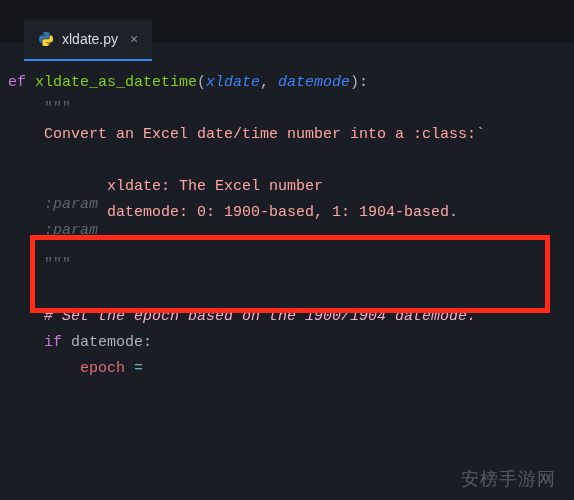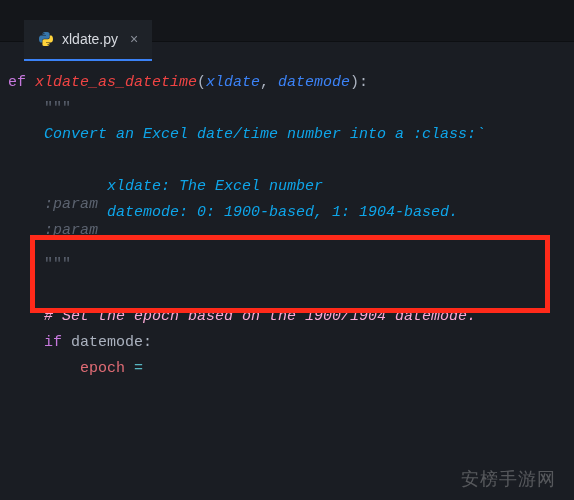--- a/index.html
+++ b/index.html
@@ -52,26 +52,26 @@
     position: relative;
   }
   .line {
     white-space: pre;
     padding-left: 8px;
     height: 26px;
     display: flex;
     align-items: center;
   }
   .kw   { color: #c678dd; }  
-  .fn   { color: #ef4444; font-style: italic; }
+  .fn   { color: #84cc16; }
   .arg  { color: #3b82f6; font-style: italic; }
   .punc { color: #abb2bf; }
   .var  { color: #e06c75; }
   .op   { color: #56b6c2; }
-  .doc  { color: #0ea5e9; font-style: italic; }
+  .doc  { color: #fca5a5; }
   .dockey { color: #5c6370; font-style: italic; margin-top: 35px; }
   .cmt  { color: #f9a8d4; font-style: italic; }
   .str  { color: #5c6370; }
 
   .highlight-box {
     position: absolute;
     border: 5px solid #ff2a1a;
     pointer-events: none;
   }
 

